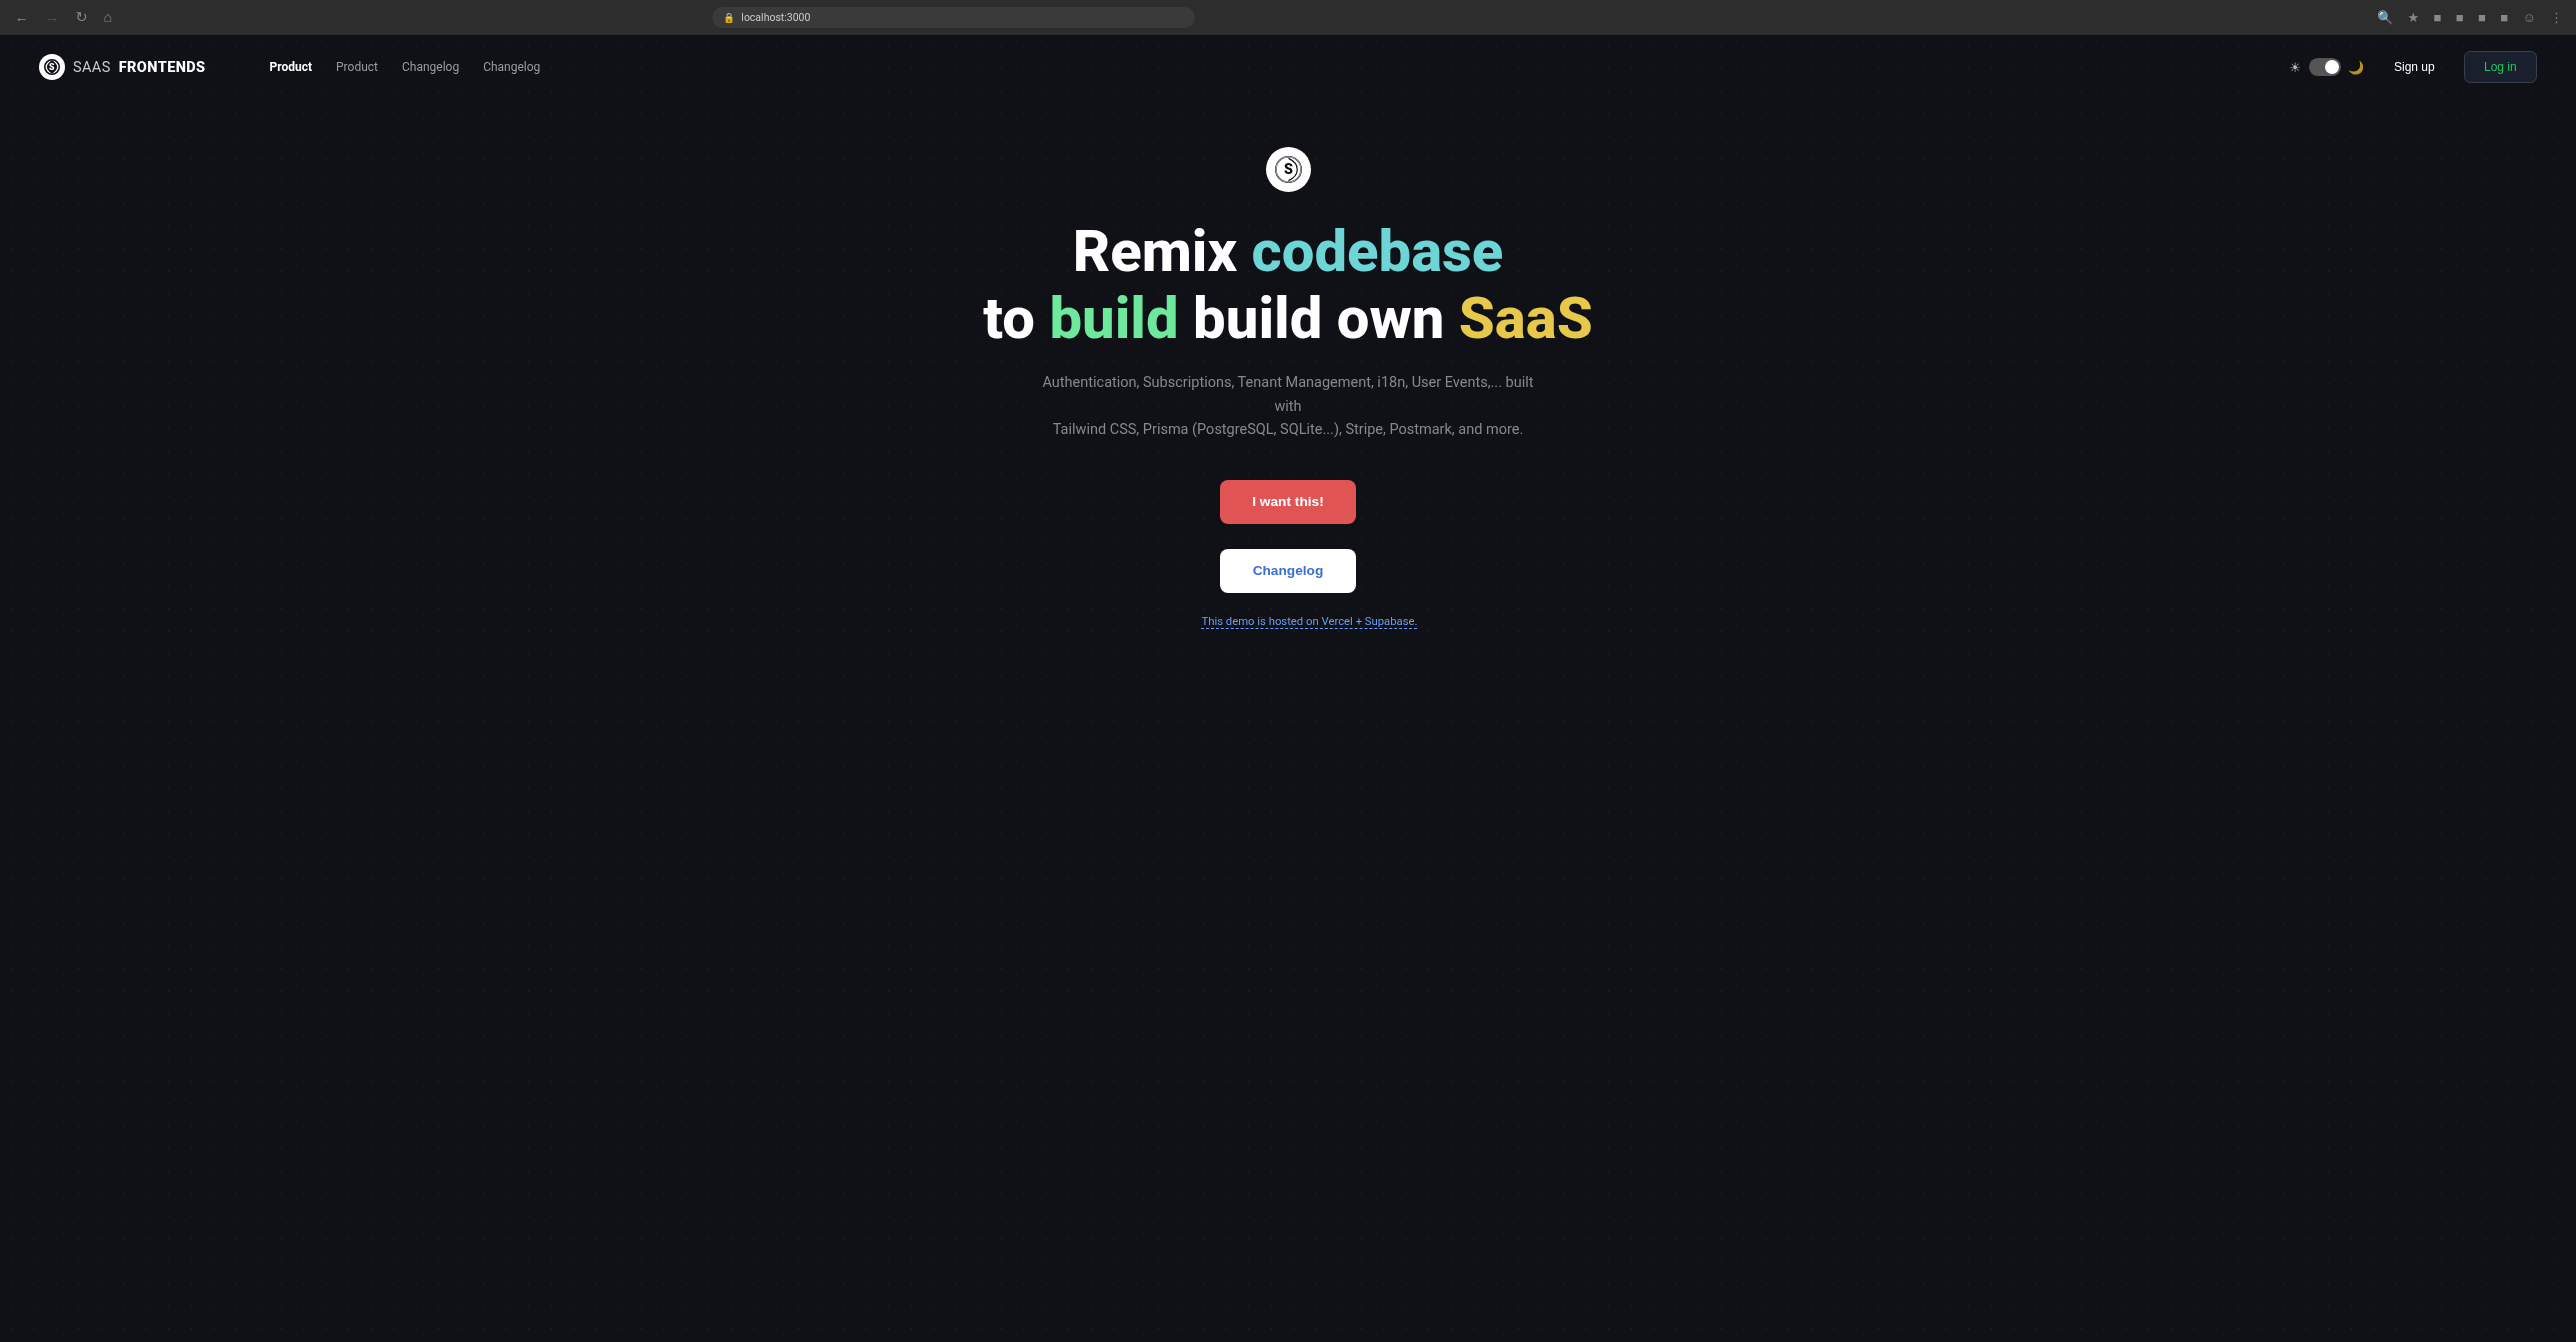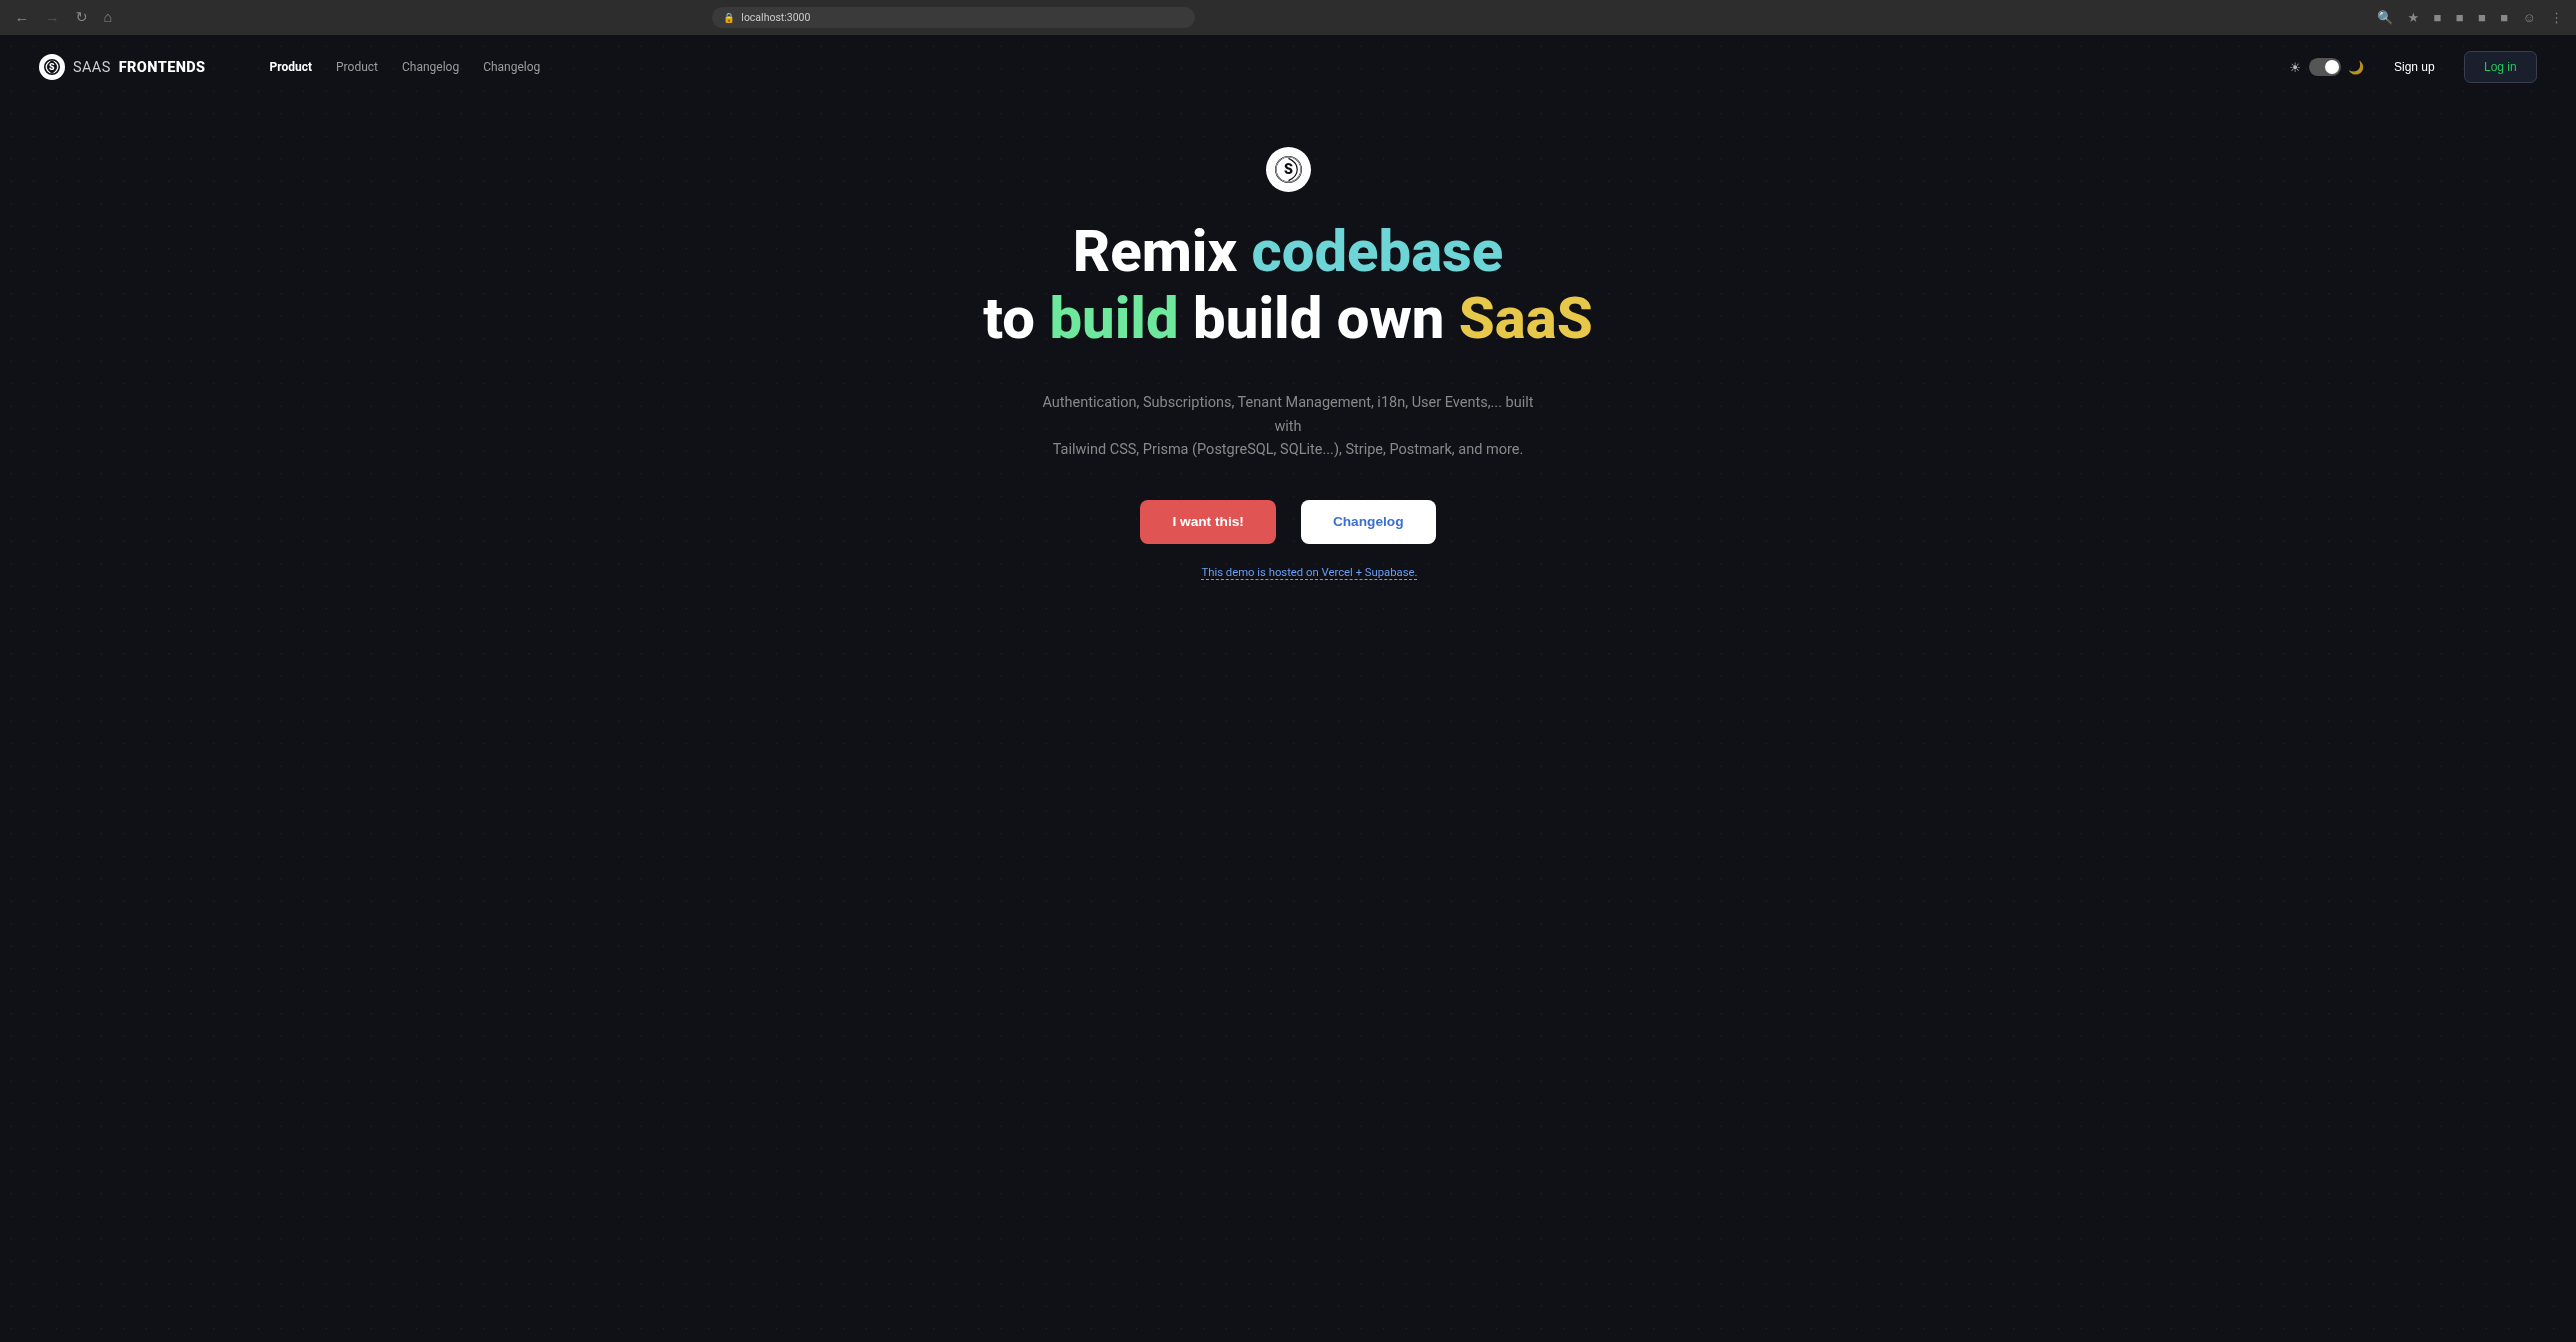--- a/index.html
+++ b/index.html
@@ -226,21 +226,21 @@
       color: #0f1117;
       font-weight: 900;
       font-size: 22.5px;
       margin-bottom: 26px;
     }
 
     .hero-title {
       font-size: 58px;
       font-weight: 800;
       line-height: 1.15;
-      margin-bottom: 40px;
+      margin-bottom: 20px;
       max-width: 725px;
     }
 
     .hero-title-line1 {
       display: block;
     }
 
     .hero-title-line2 {
       display: block;
     }
@@ -255,20 +255,21 @@
       font-size: 14.5px;
       line-height: 1.6;
       max-width: 515px;
       margin-bottom: 39px;
     }
 
     .hero-buttons {
       display: flex;
       gap: 25px;
       margin-bottom: 22.5px;
+      flex-direction: column;
     }
 
     .btn-primary {
       background: #e05454;
       color: #fff;
       border: none;
       padding: 14.5px 32px;
       border-radius: 8px;
       font-size: 13.7px;
       font-weight: 600;

